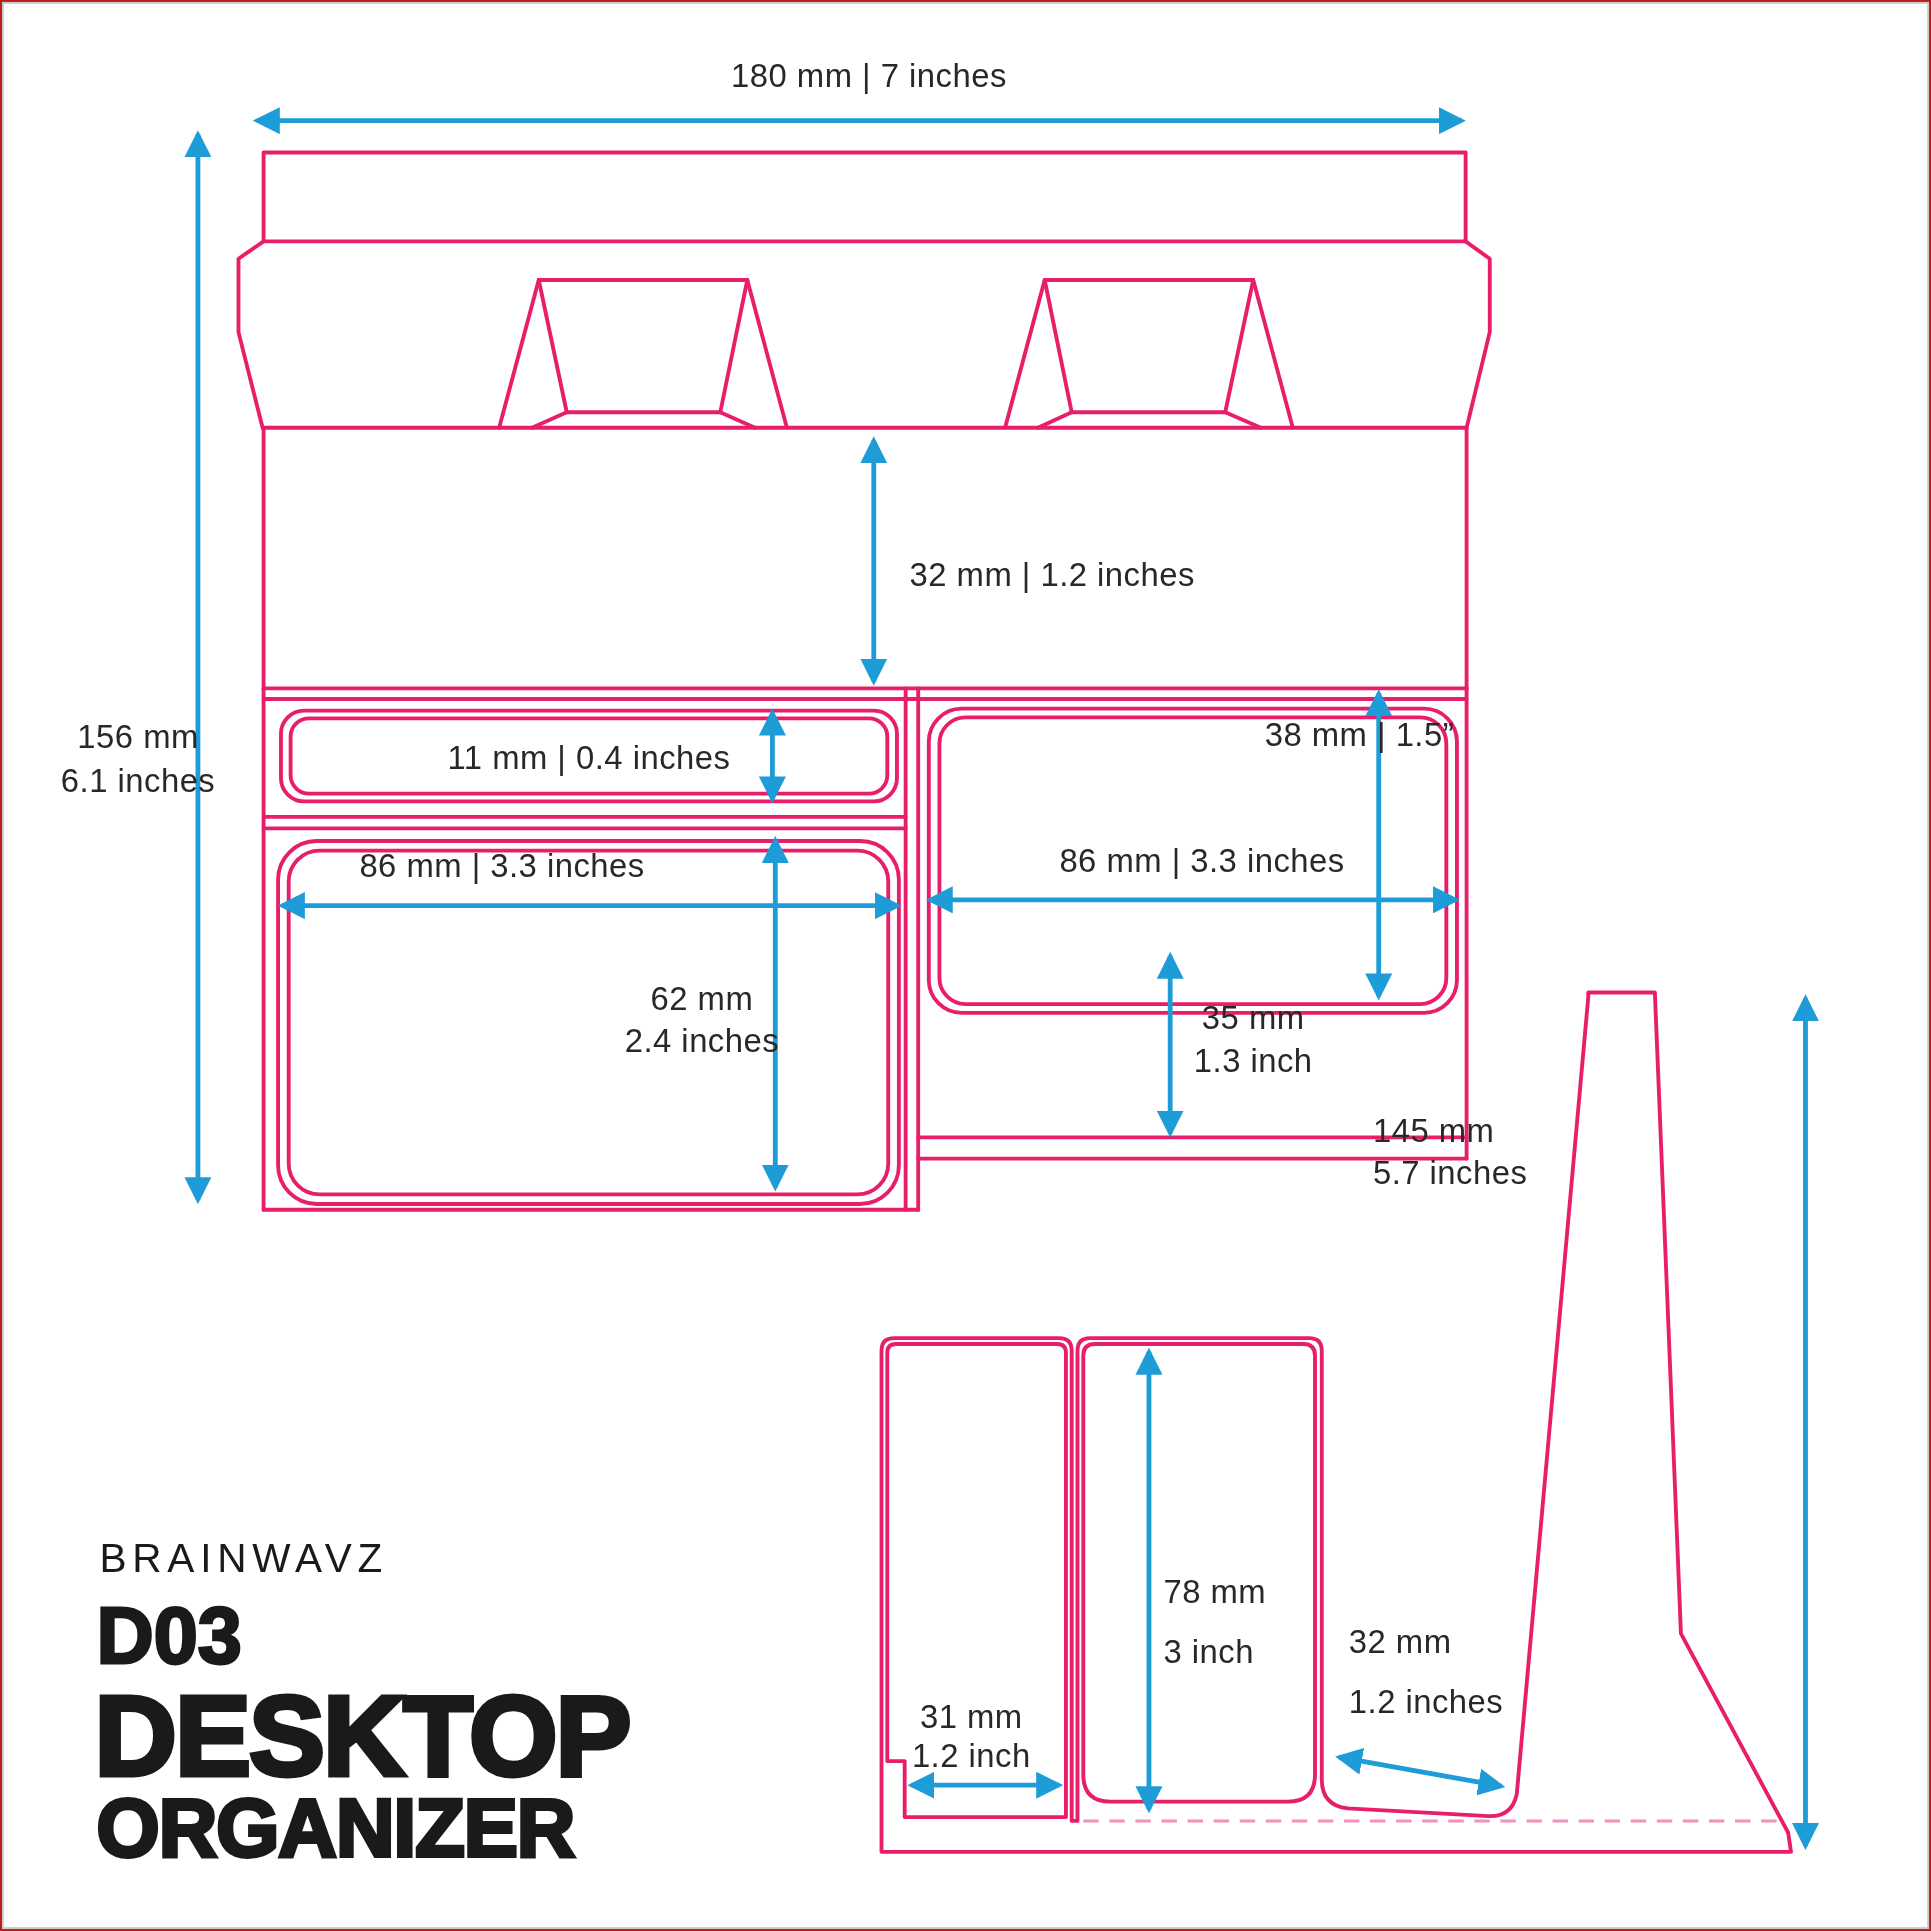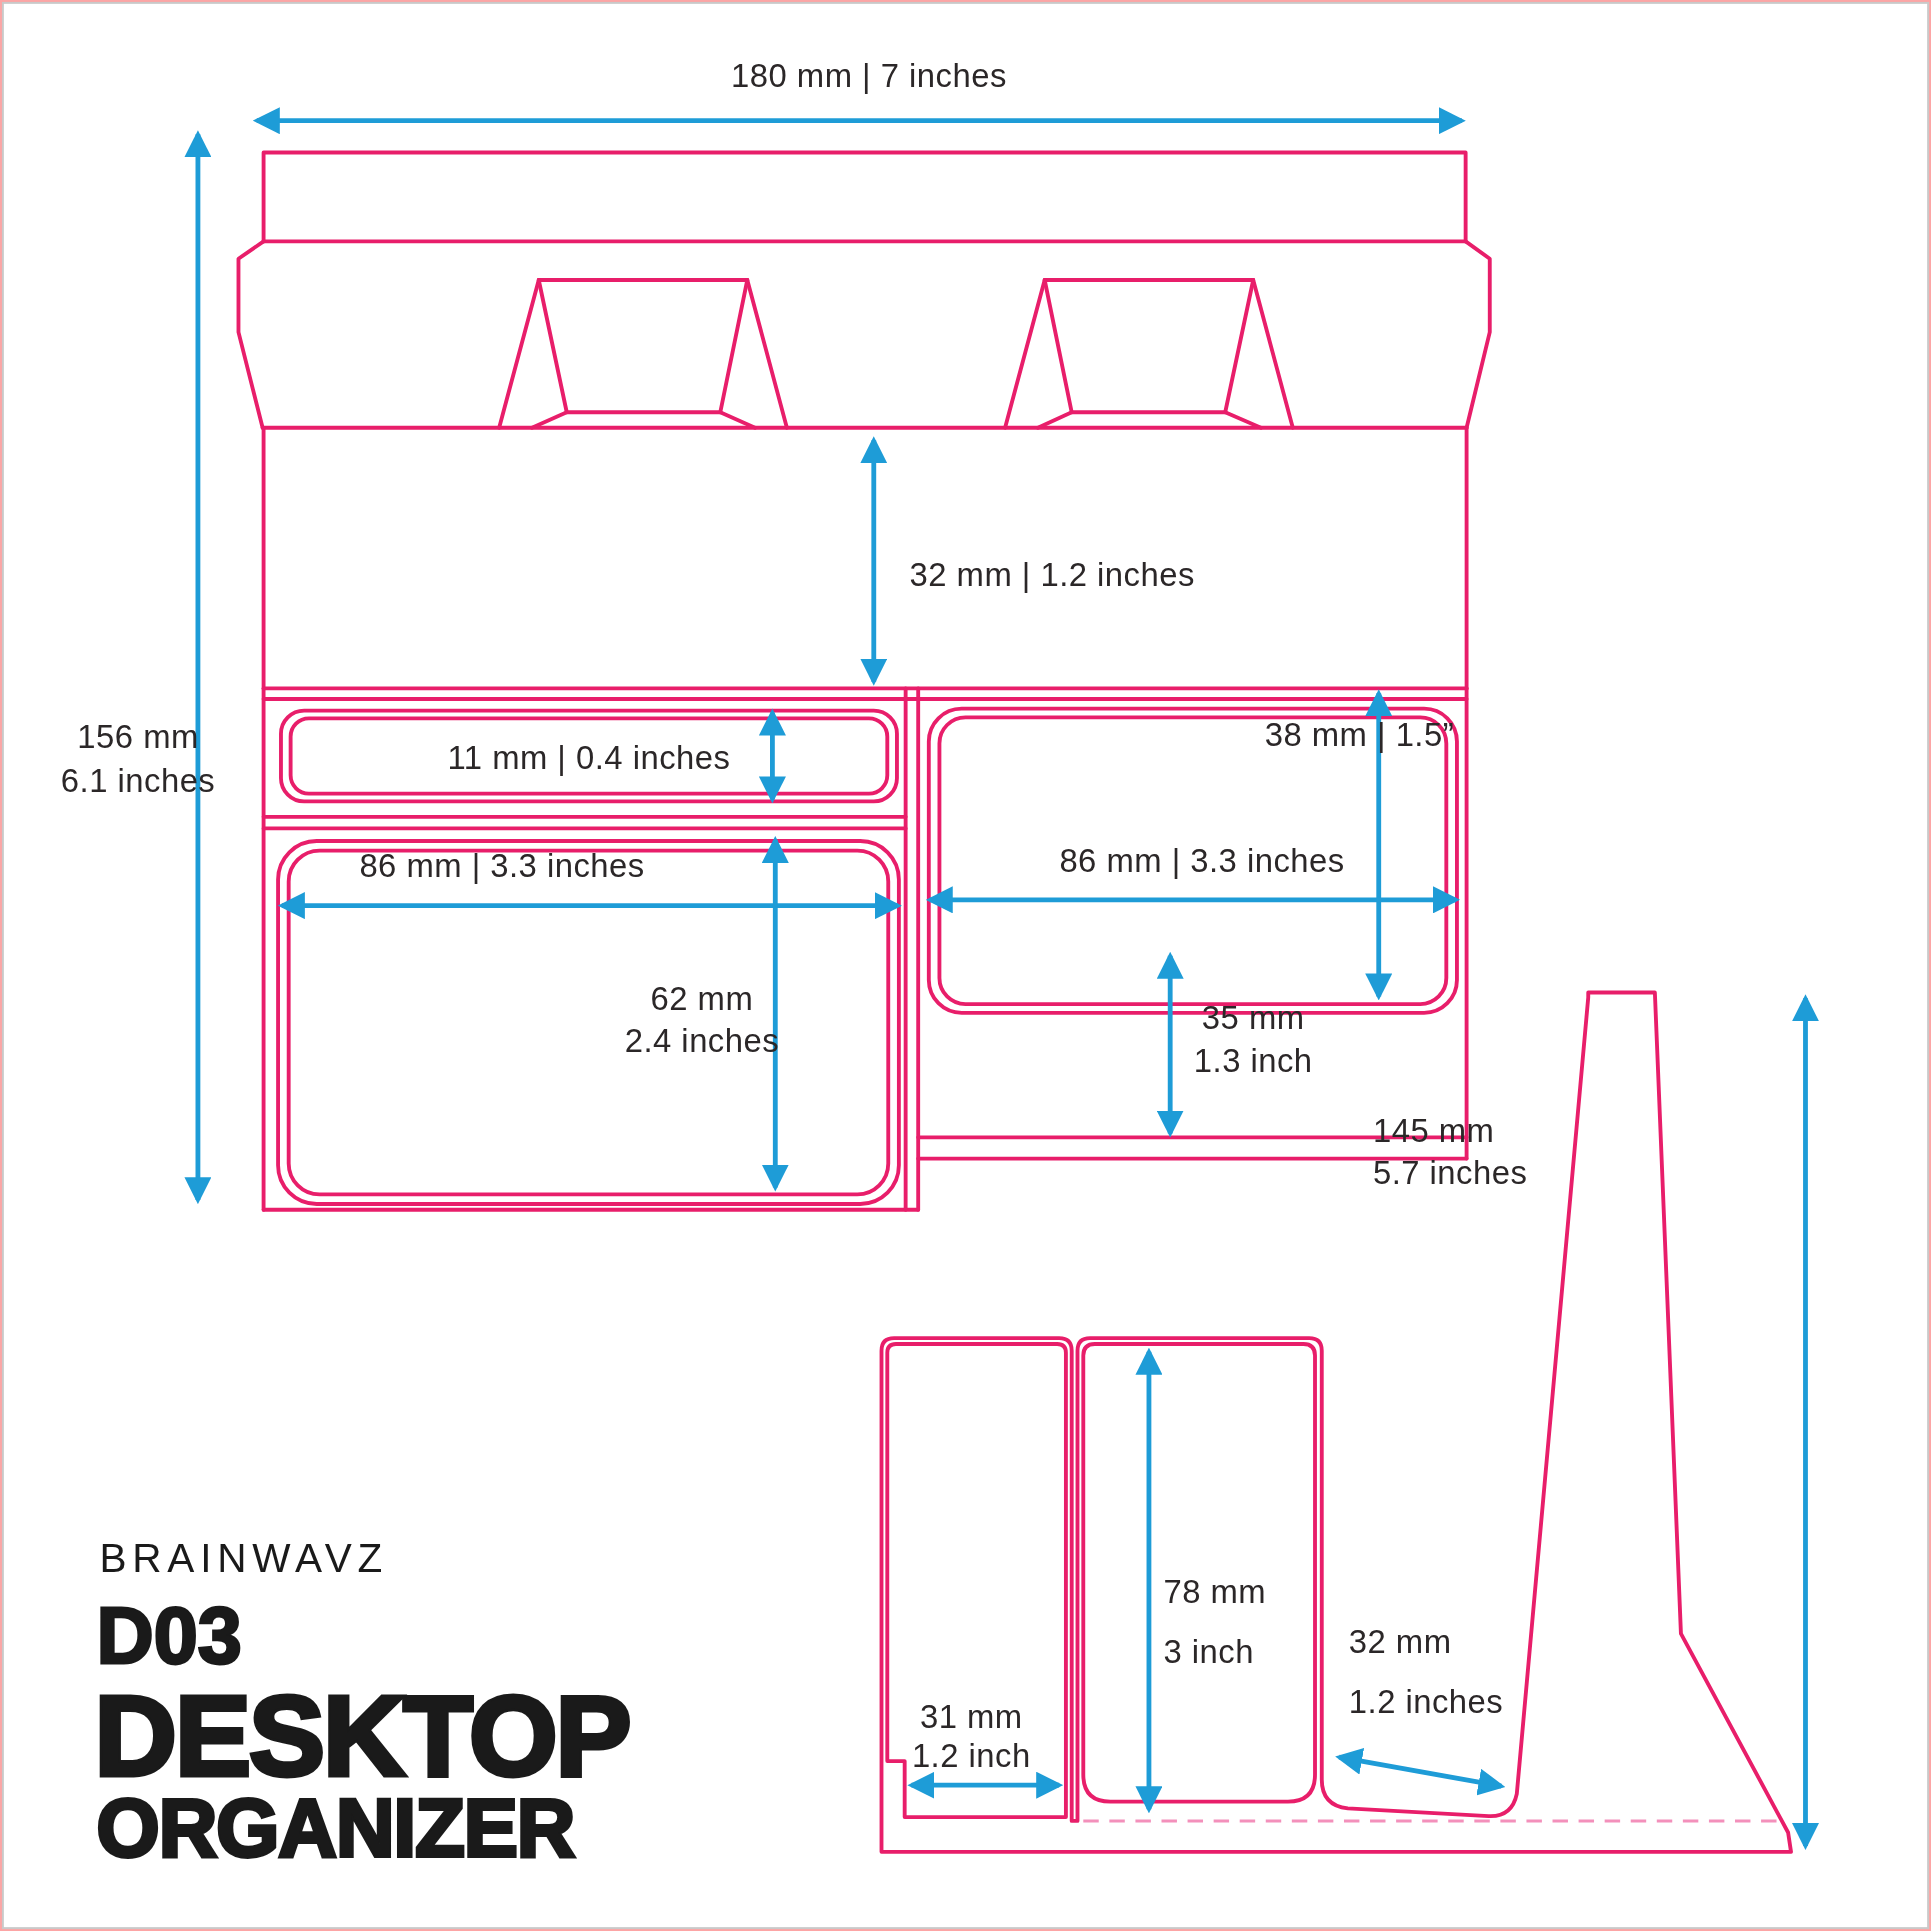--- a/index.html
+++ b/index.html
@@ -1,16 +1,16 @@
 <!DOCTYPE html>
 <html><head>
 <meta charset="utf-8">
 <style>
   html,body{margin:0;padding:0;background:#ffffff;}
-  .canvas{position:relative;width:1931px;height:1931px;background:#fca5a5;font-family:"Liberation Sans",sans-serif;}
+  .canvas{position:relative;width:1931px;height:1931px;background:#b91c1c;font-family:"Liberation Sans",sans-serif;}
   svg{display:block;width:1931px;height:1931px;}
   .pink{stroke:#E81E6A;stroke-width:4;fill:none;stroke-linejoin:round;stroke-linecap:round;}
   .pink-dash{stroke:#F390BB;stroke-width:3;fill:none;stroke-dasharray:16 11;}
   .dim{stroke:#1E9CD7;stroke-width:5;fill:none;}
   .lbl{font-family:"Liberation Sans",sans-serif;font-size:34px;fill:#2B2728;letter-spacing:.5px;}
   .brand{font-family:"Liberation Sans",sans-serif;font-size:42px;font-weight:300;fill:#1A1A1A;letter-spacing:6px;}
   .model{font-family:"Liberation Sans",sans-serif;font-size:82px;font-weight:900;fill:#1A1A1A;paint-order:stroke;stroke:#1A1A1A;stroke-width:3px;}
   .t1{font-family:"Liberation Sans",sans-serif;font-size:118px;font-weight:900;fill:#1A1A1A;letter-spacing:-2px;paint-order:stroke;stroke:#1A1A1A;stroke-width:5px;}
   .t2{font-family:"Liberation Sans",sans-serif;font-size:84px;font-weight:900;fill:#1A1A1A;letter-spacing:-1px;paint-order:stroke;stroke:#1A1A1A;stroke-width:4px;}
 </style>

